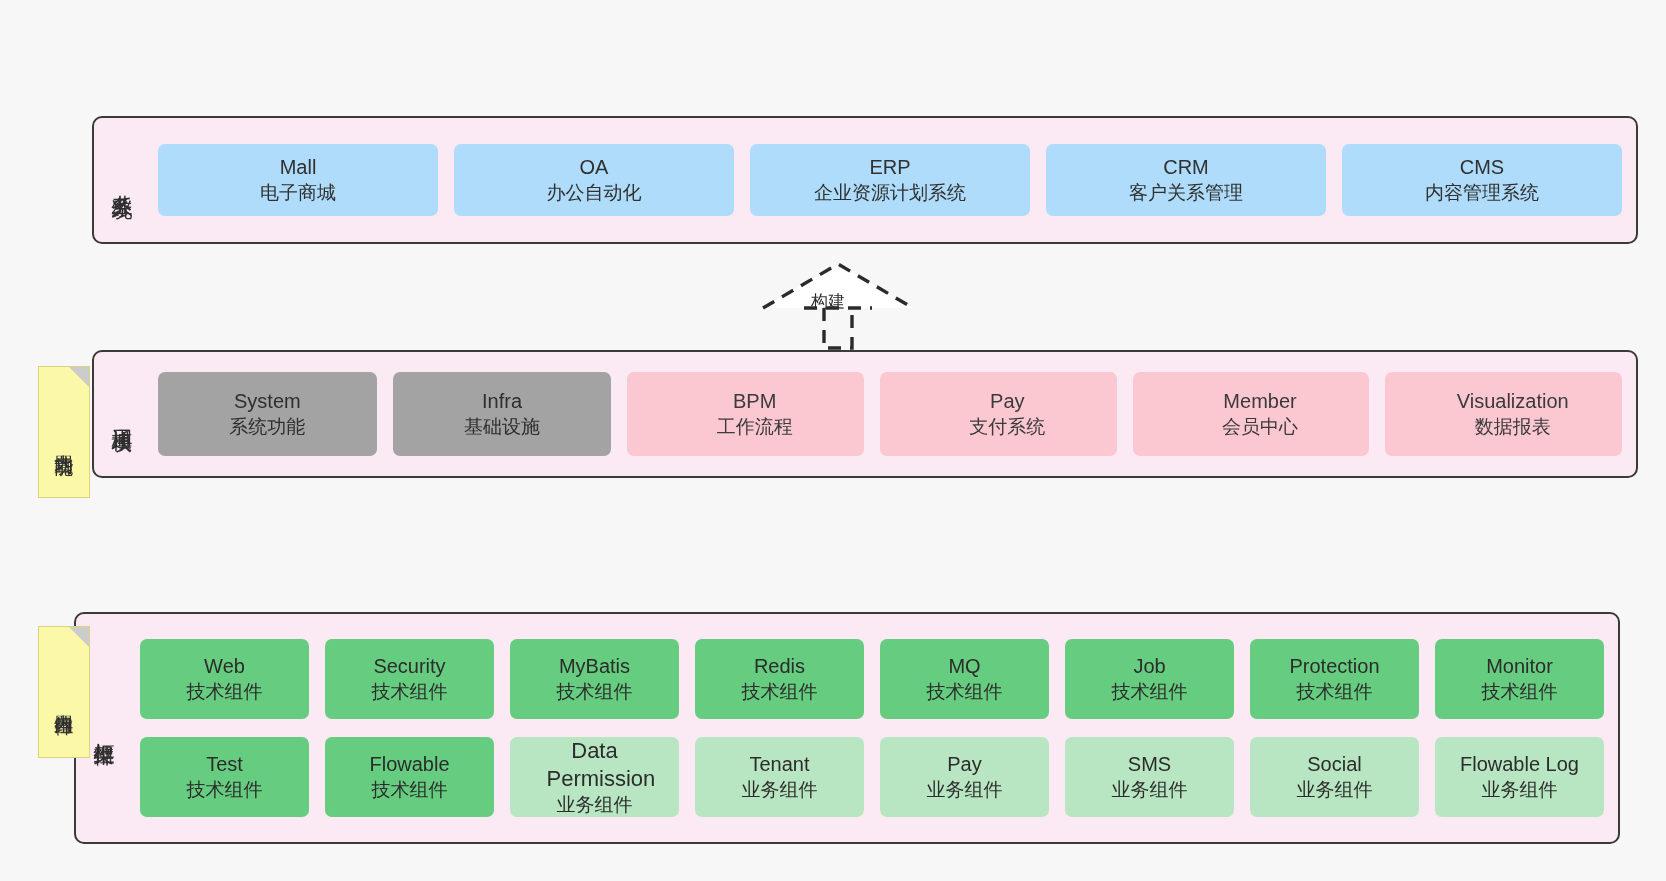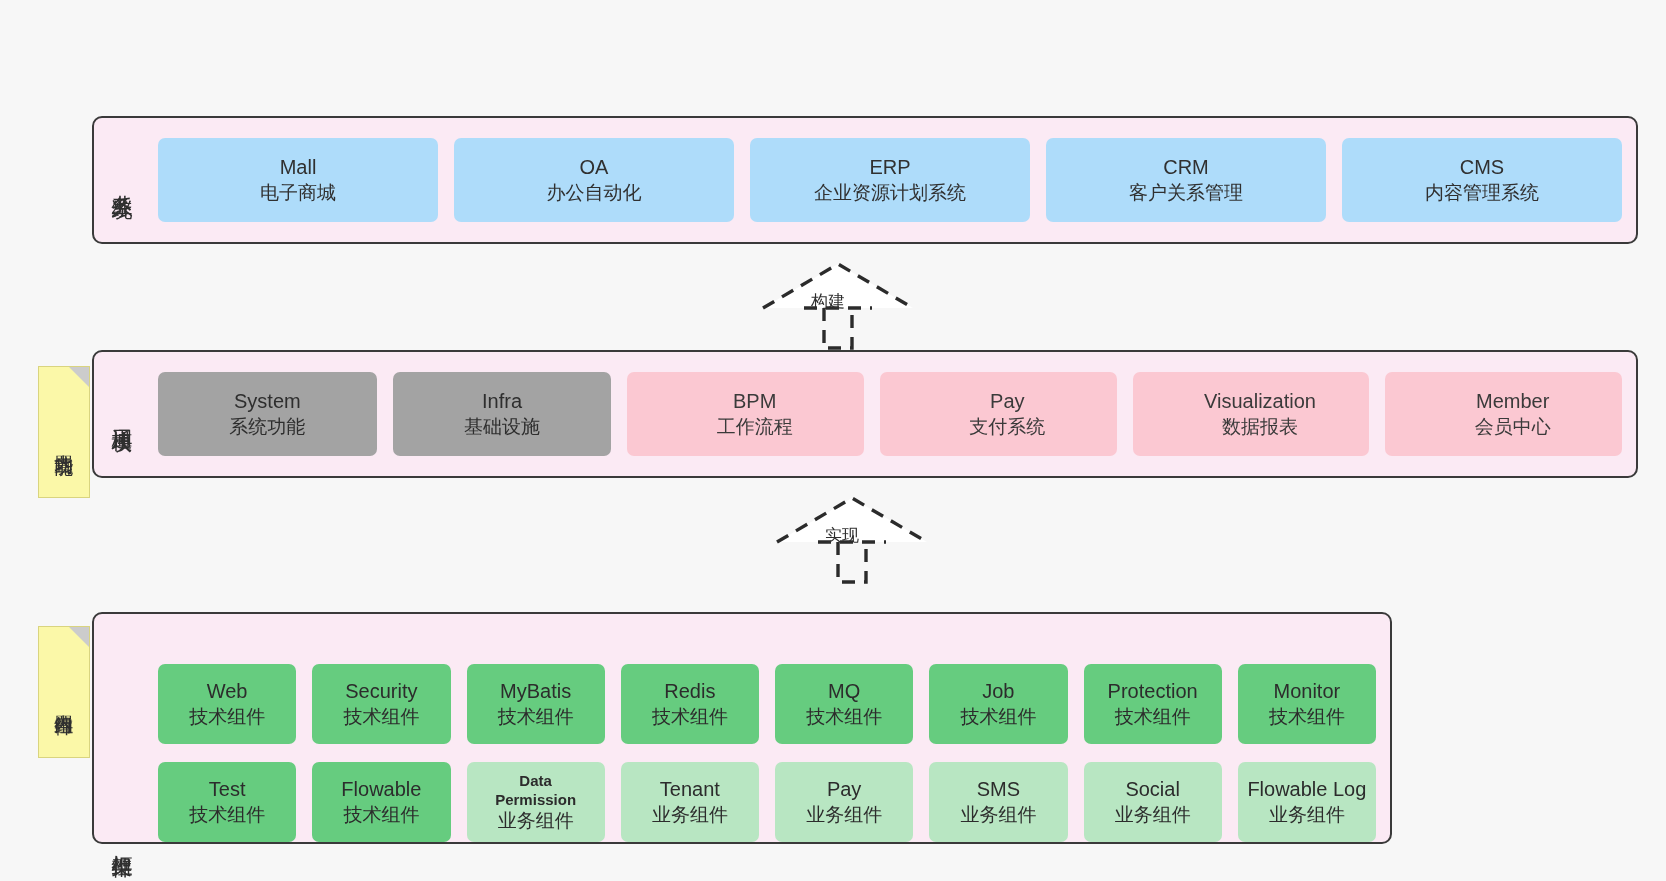--- a/index.html
+++ b/index.html
@@ -71,21 +71,21 @@
     flex-direction: column;
     align-items: center;
     justify-content: center;
     text-align: center;
     line-height: 1.28;
     padding: 4px 6px;
   }
   .card .l1 { font-size: 20px; }
   .card .l2 { font-size: 19px; }
 
-  .biz-card    { background: #aedcfa; height: 84px; color: #303030; }
+  .biz-card    { background: #aedcfa; height: 72px; color: #303030; }
   .mod-strong  { background: #a3a3a3; height: 84px; color: #2e2e2e; }
   .mod-light   { background: #fbc8d2; height: 84px; color: #3a3a3a; padding-left: 24px; }
   .tech-card   { background: #66cc7f; height: 80px; color: #2c2c2c; }
   .bizc-card   { background: #b8e6c2; height: 80px; color: #2c2c2c; }
 
   
   .note {
     position: absolute;
     box-sizing: border-box;
     width: 52px;
@@ -184,41 +184,33 @@
         </div>
         <div class="card mod-light">
           <span class="l1">BPM</span>
           <span class="l2">工作流程</span>
         </div>
         <div class="card mod-light">
           <span class="l1">Pay</span>
           <span class="l2">支付系统</span>
         </div>
         <div class="card mod-light">
+          <span class="l1">Member</span>
+          <span class="l2">会员中心</span>
+        </div>
+        <div class="card mod-light">
           <span class="l1">Visualization</span>
           <span class="l2">数据报表</span>
         </div>
-        <div class="card mod-light">
-          <span class="l1">Member</span>
-          <span class="l2">会员中心</span>
-        </div>
       </div>
     </div>
   </div>
 
-  <div class="connector" style="left:772px; top:492px; width:160px; height:92px;">
-    <svg width="160" height="92" viewBox="0 0 160 92">
-      <path d="M5 50 L80 6 L155 50" fill="#ffffff" stroke="#2b2b2b" stroke-width="3.4" stroke-dasharray="13,9" stroke-linecap="butt" stroke-linejoin="miter"></path>
-      <path d="M46 50 L114 50" stroke="#2b2b2b" stroke-width="3.4" stroke-dasharray="13,9" fill="none"></path>
-      <path d="M66 50 L66 90 L94 90 L94 50" stroke="#2b2b2b" stroke-width="3.4" stroke-dasharray="13,9" fill="none"></path>
-    </svg>
-    <span class="connector-label" style="left:53px; top:32px;">实现</span>
-  </div>
-
-  <div class="layer" id="layer-2" style="left:92px; top:612px; width:1300px; height:232px;align-items:flex-end;">
+
+  <div class="layer" id="layer-2" style="left:74px; top:612px; width:1546px; height:232px;">
     <div class="layer-label">框架组件</div>
     <div class="layer-body">
       <div class="row">
         <div class="card tech-card">
           <span class="l1">Web</span>
           <span class="l2">技术组件</span>
         </div>
         <div class="card tech-card">
           <span class="l1">Security</span>
           <span class="l2">技术组件</span>
@@ -251,21 +243,21 @@
       <div class="row">
         <div class="card tech-card">
           <span class="l1">Test</span>
           <span class="l2">技术组件</span>
         </div>
         <div class="card tech-card">
           <span class="l1">Flowable</span>
           <span class="l2">技术组件</span>
         </div>
         <div class="card bizc-card">
-          <span class="l1" style="font-size:15px; max-width:96px; display:block;font-weight:bold;">Data Permission</span>
+          <span class="l1" style="font-size:22px; max-width:96px; display:block;">Data Permission</span>
           <span class="l2">业务组件</span>
         </div>
         <div class="card bizc-card">
           <span class="l1">Tenant</span>
           <span class="l2">业务组件</span>
         </div>
         <div class="card bizc-card">
           <span class="l1">Pay</span>
           <span class="l2">业务组件</span>
         </div>

